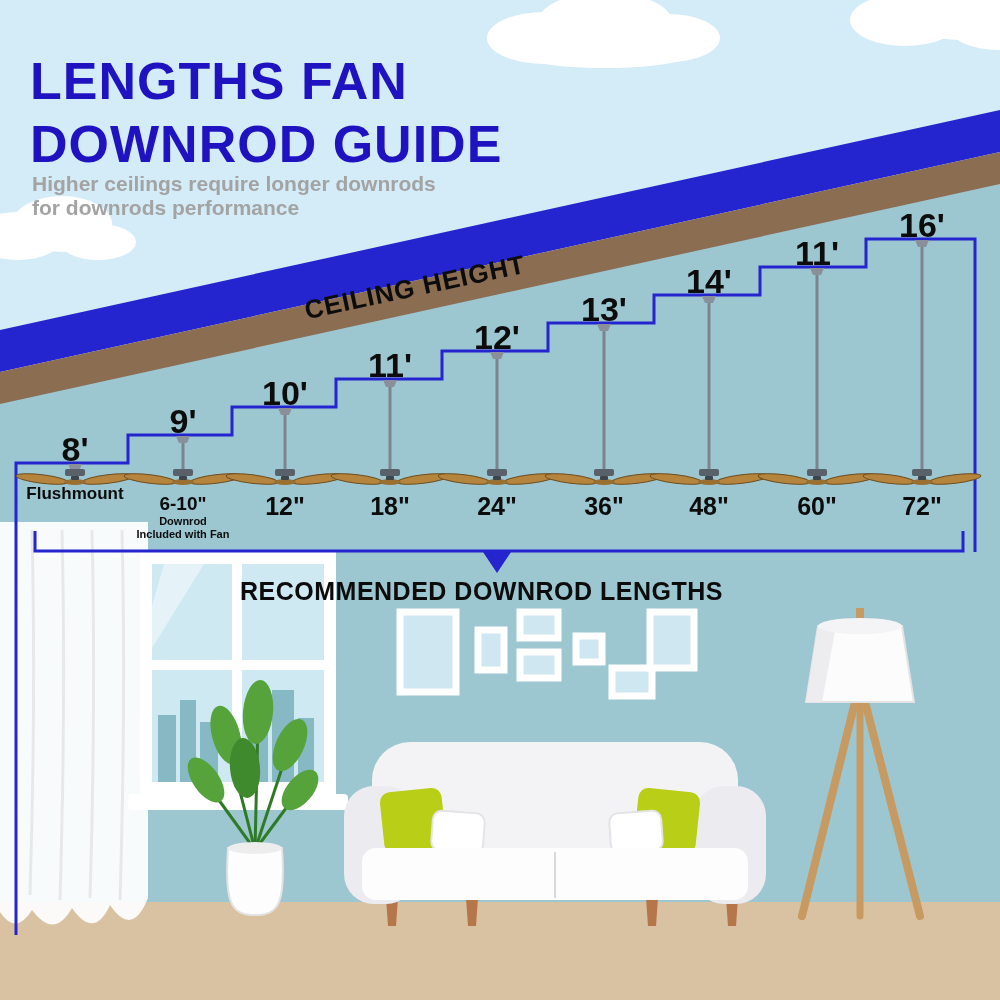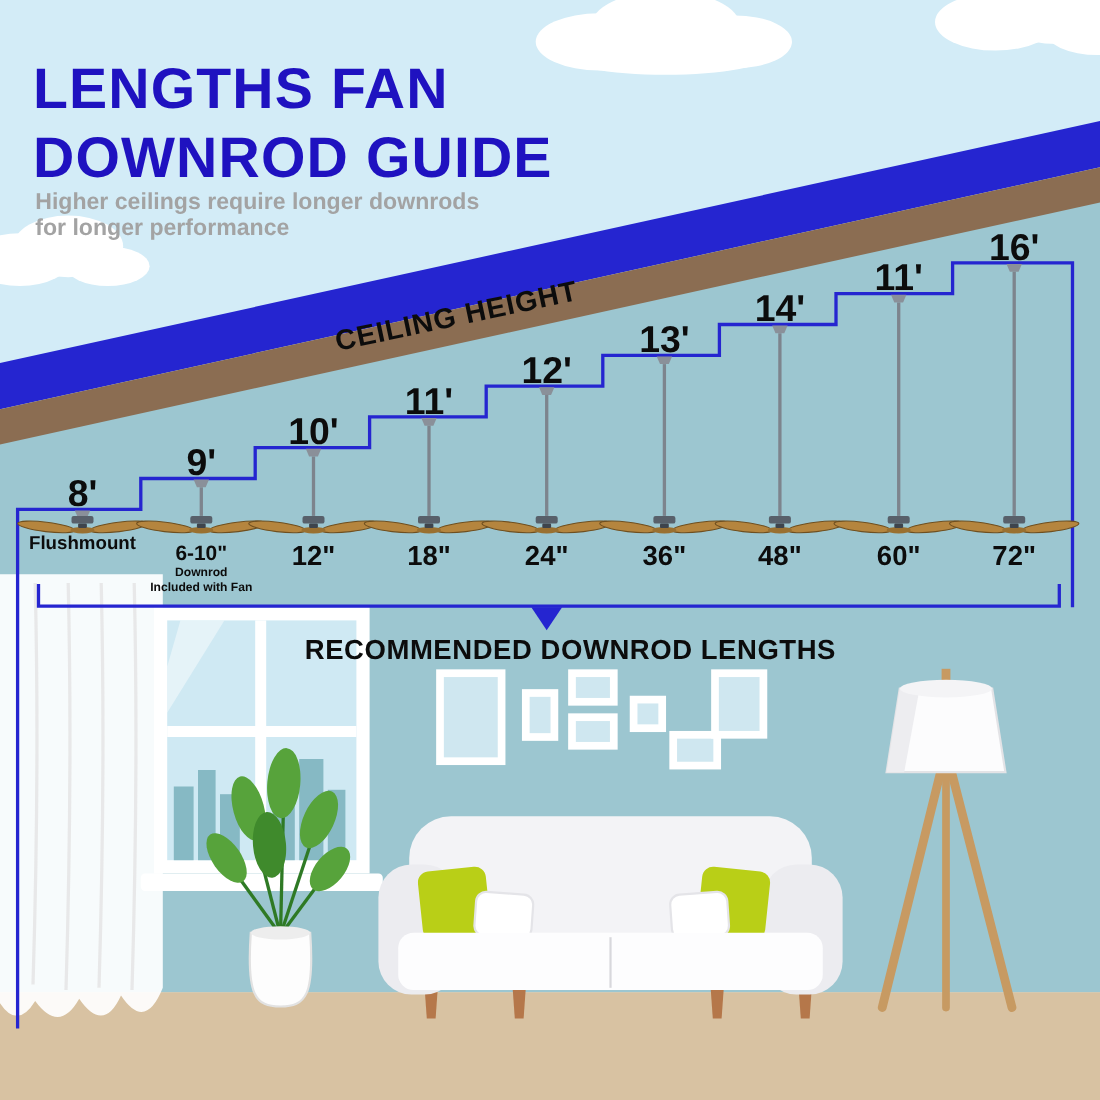--- a/index.html
+++ b/index.html
@@ -22,21 +22,21 @@
   .h-label{
     width:80px;text-align:center;font-size:34px;font-weight:bold;
   }
   .d-label{
     width:110px;text-align:center;font-size:25px;font-weight:bold;
   }
   .d-block{width:120px;text-align:center;}
   .d-main{font-size:19px;font-weight:bold;line-height:1.1;}
   .d-sub{font-size:11px;font-weight:bold;line-height:1.15;}
   .bottom-label{
-    width:520px;text-align:right;font-size:25px;font-weight:bold;letter-spacing:0.5px;
+    width:520px;text-align:left;font-size:25px;font-weight:bold;letter-spacing:0.5px;
   }
 </style>
 </head>
 <body>
 
 <div class="canvas">
 
   <svg width="1000" height="1000" viewBox="0 0 1000 1000">
 
     <rect x="0" y="0" width="1000" height="1000" fill="#d3ecf7"></rect>
@@ -238,21 +238,21 @@
           <ellipse cx="955" cy="479" rx="26" ry="4.3" fill="#b5853e" stroke="#6f4f1f" stroke-width="1" transform="rotate(-7 955 479)"></ellipse>
           <ellipse cx="922" cy="482" rx="11" ry="3" fill="#9a7030"></ellipse>
           <rect x="918" y="476" width="8" height="4" rx="1" fill="#3e444c"></rect>
         </g>
       </g>
   </svg>
 
   <div class="abs title-line" style="left:30px;top:55px">LENGTHS FAN</div>
   <div class="abs subtitle-line" style="left:32px;top:172px">Higher ceilings require longer downrods</div>
   <div class="abs title-line" style="left:30px;top:118px">DOWNROD GUIDE</div>
-  <div class="abs subtitle-line" style="left:32px;top:196px">for longer performance</div>
+  <div class="abs subtitle-line" style="left:32px;top:196px">for downrods performance</div>
 
   <div class="abs ceiling-height-label" style="left:300px;top:272px">CEILING HEIGHT</div>
 
   <div class="abs h-label" style="left:35px;top:430px">8'</div>
   <div class="abs h-label" style="left:143px;top:402px">9'</div>
   <div class="abs h-label" style="left:245px;top:374px">10'</div>
   <div class="abs h-label" style="left:350px;top:346px">11'</div>
   <div class="abs h-label" style="left:457px;top:318px">12'</div>
   <div class="abs h-label" style="left:564px;top:290px">13'</div>
   <div class="abs h-label" style="left:669px;top:262px">14'</div>

